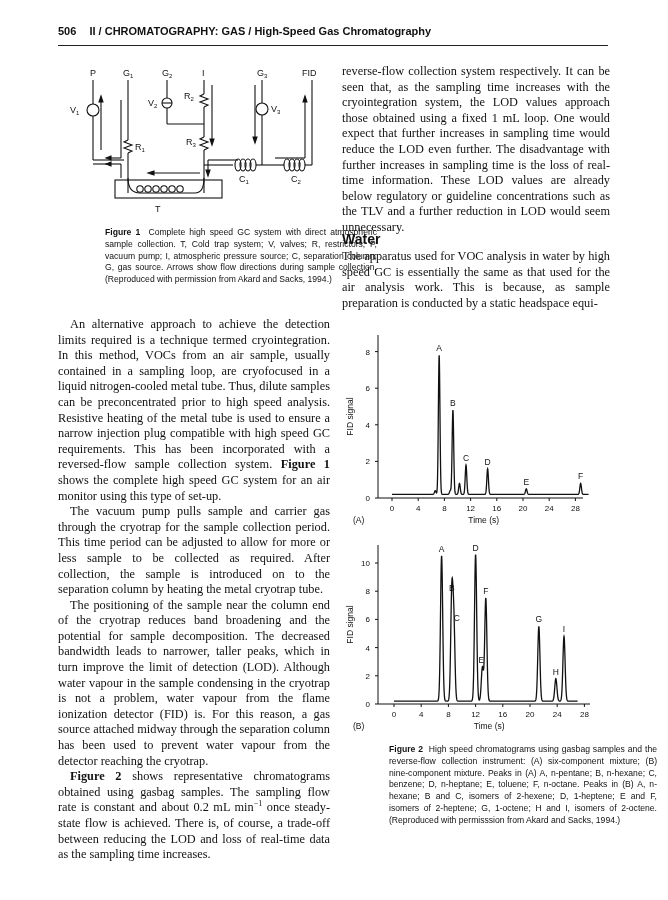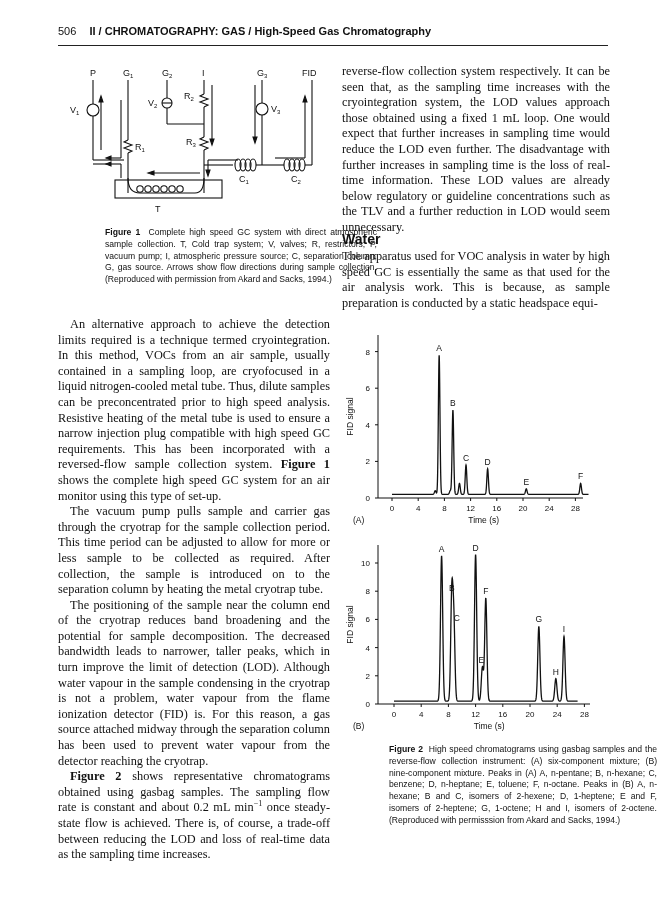--- a/index.html
+++ b/index.html
@@ -1,18 +1,18 @@
 <!DOCTYPE html>
 <html><head>
 <meta charset="utf-8">
 <style>
   html,body{margin:0;padding:0;background:#fff;}
   body{width:668px;height:900px;position:relative;overflow:hidden;color:#111;}
   .hdr{position:absolute;left:58px;top:25px;width:550px;height:20px;border-bottom:1.5px solid #222;font-family:"Liberation Sans",sans-serif;font-size:11px;font-weight:bold;}
-  .hdr .pn{font-weight:normal;margin-right:10px;}
+  .hdr .pn{font-weight:bold;margin-right:10px;}
   .col{position:absolute;font-family:Liberation Serif, serif;font-size:12.3px;line-height:15.6px;text-align:justify;}
   .col p{margin:0;text-indent:12px;}
   .col p.noind{text-indent:0;}
   .cap{position:absolute;font-family:"Liberation Sans",sans-serif;font-size:8.6px;line-height:11.8px;text-align:justify;margin-left:47px;}
   .cap b{font-weight:bold;}
   .sechead{position:absolute;font-family:"Liberation Sans",sans-serif;font-weight:bold;font-size:14px;}
   svg text{font-family:"Liberation Sans",sans-serif;}
 </style>
 </head>
 <body>

